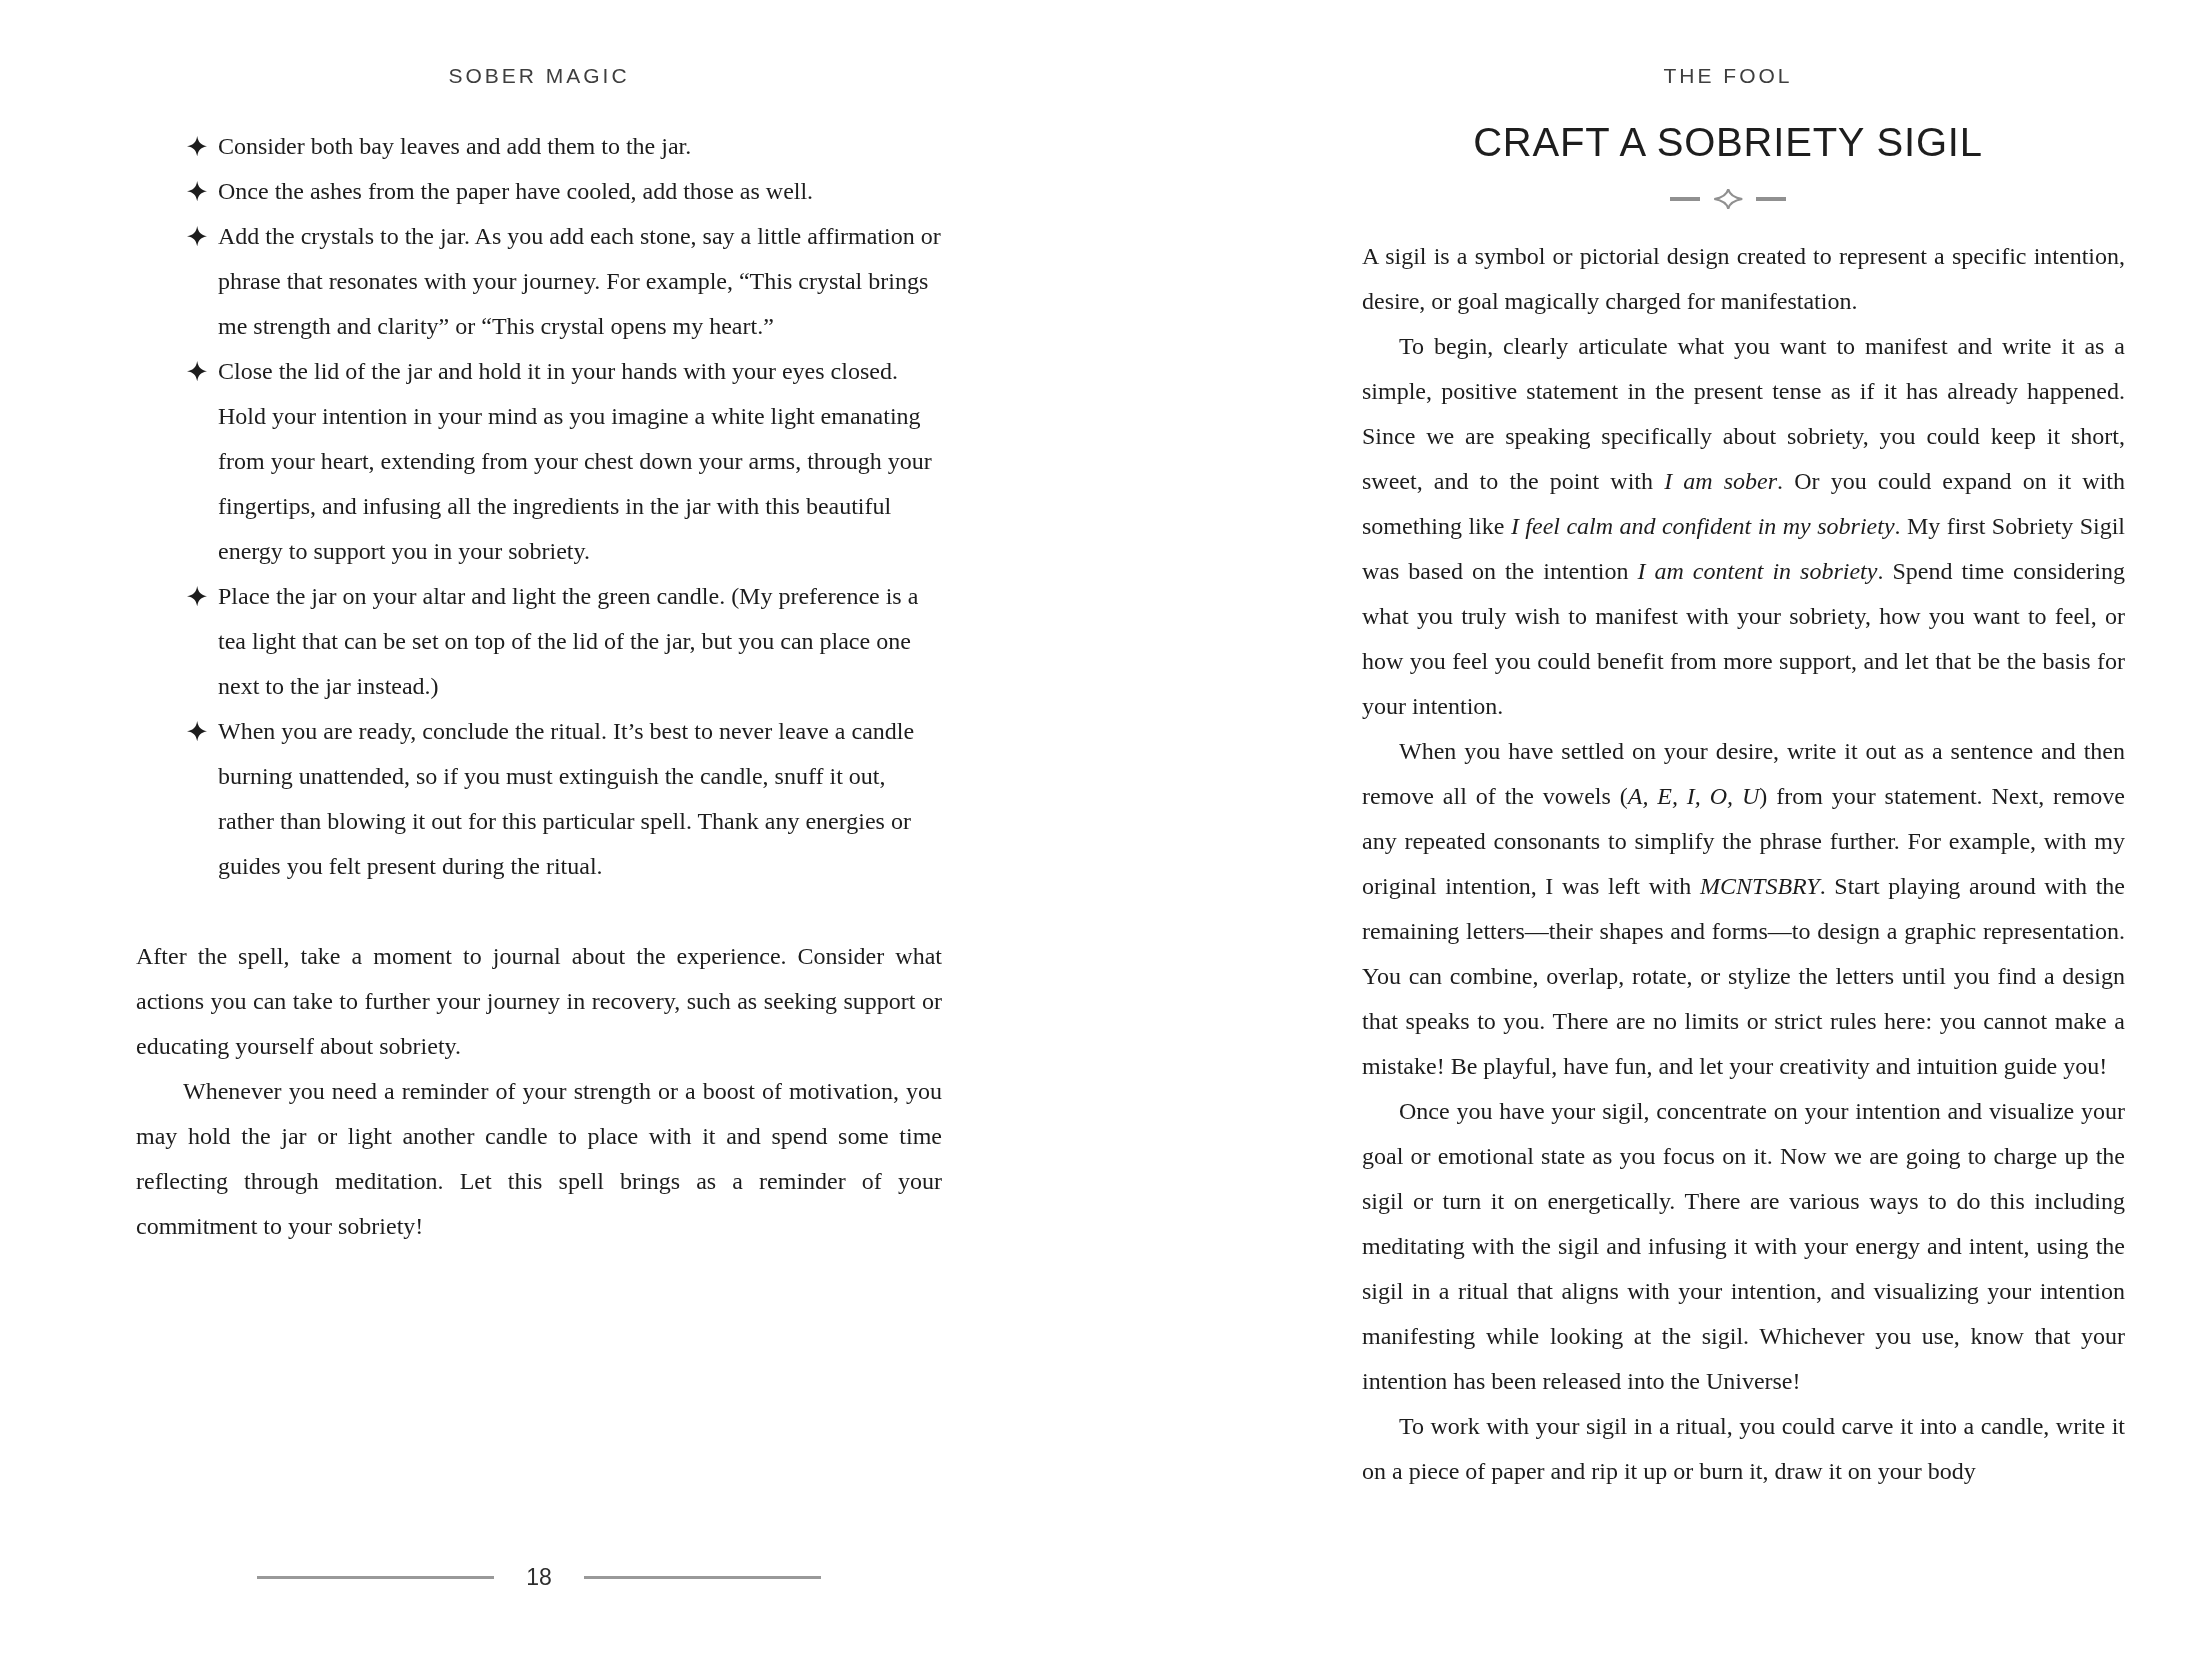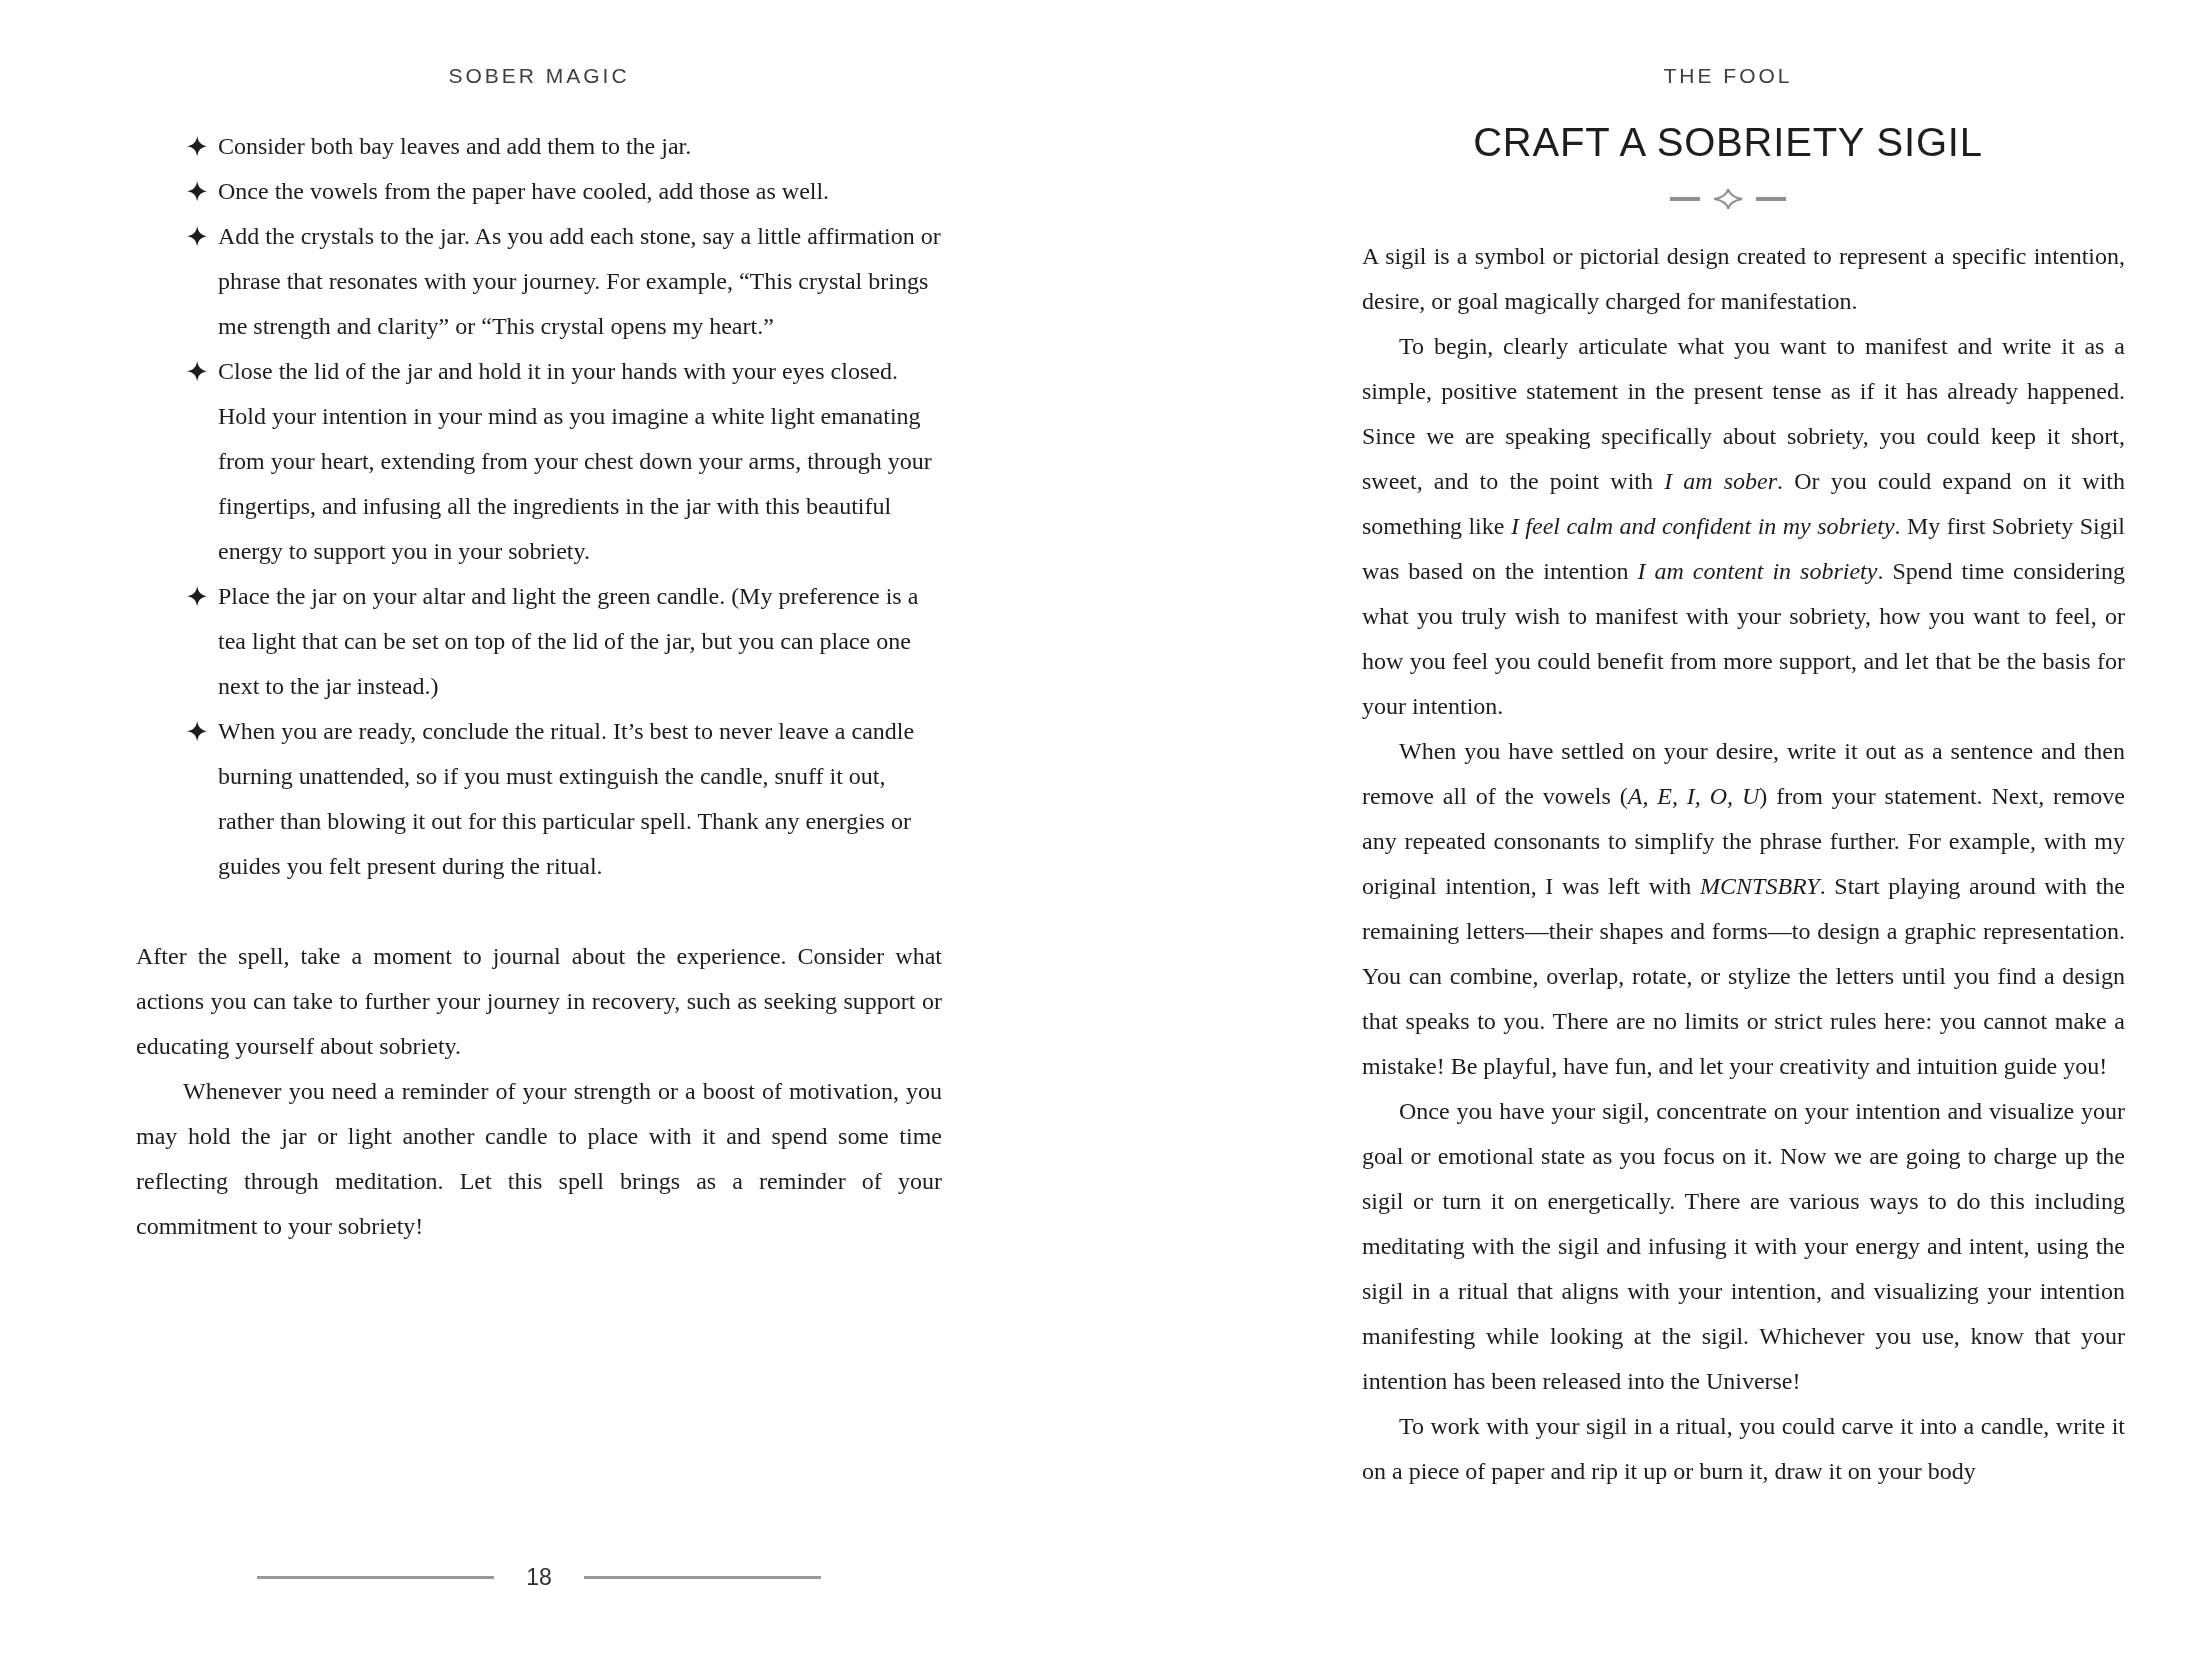--- a/index.html
+++ b/index.html
@@ -123,21 +123,21 @@
               </svg>
           </span>
           <span>Consider both bay leaves and add them to the jar.</span>
         </li>
         <li>
           <span class="bullet-marker">
             <svg width="20.4" height="20.4" viewBox="0 0 24 24">
                 <path d="M12 0 C13.2 7.5 16.5 10.8 24 12 C16.5 13.2 13.2 16.5 12 24 C10.8 16.5 7.5 13.2 0 12 C7.5 10.8 10.8 7.5 12 0 Z" fill="#1d1d1d"></path>
               </svg>
           </span>
-          <span>Once the vowels from the paper have cooled, add those as well.</span>
+          <span>Once the ashes from the paper have cooled, add those as well.</span>
         </li>
         <li>
           <span class="bullet-marker">
             <svg width="20.4" height="20.4" viewBox="0 0 24 24">
                 <path d="M12 0 C13.2 7.5 16.5 10.8 24 12 C16.5 13.2 13.2 16.5 12 24 C10.8 16.5 7.5 13.2 0 12 C7.5 10.8 10.8 7.5 12 0 Z" fill="#1d1d1d"></path>
               </svg>
           </span>
           <span>Add the crystals to the jar. As you add each stone, say a little affirmation or phrase that resonates with your journey. For example, “This crystal brings me strength and clarity” or “This crystal opens my heart.”</span>
         </li>
         <li>

